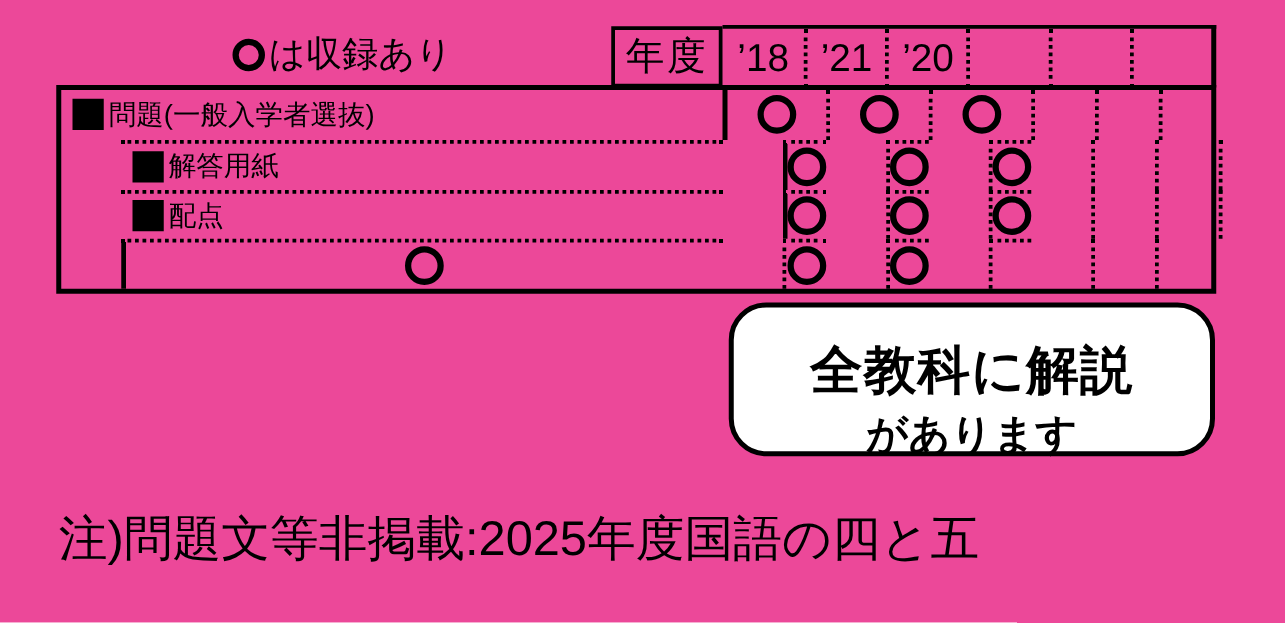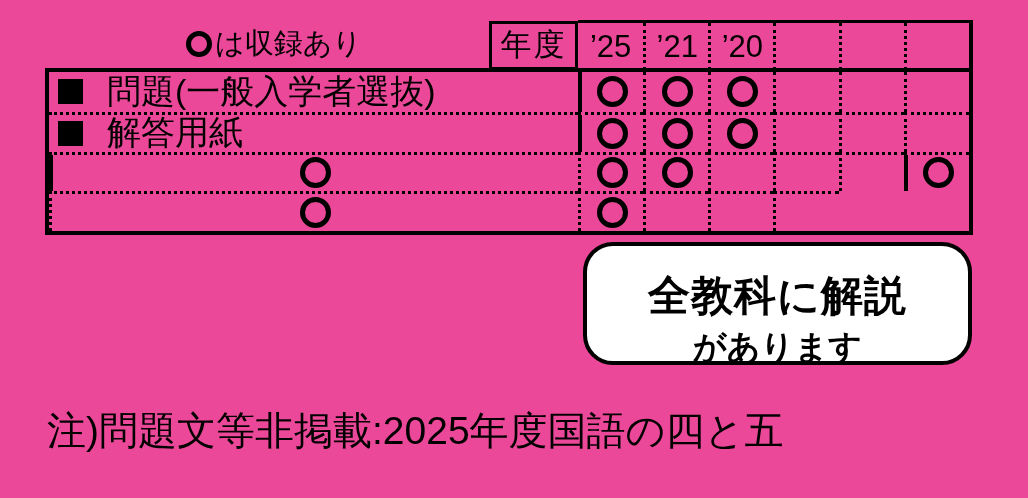--- a/index.html
+++ b/index.html
@@ -40,22 +40,22 @@
   .ycell:first-child { border-left:none; }
 
   
   .body-table {
     position:absolute; left:45px; top:68px; width:928px; height:167px;
     box-sizing:border-box; border:4px solid #000;
     display:grid; grid-template-columns:529px repeat(6,1fr);
     grid-template-rows:repeat(4,1fr);
   }
   .cell { box-sizing:border-box; display:flex; align-items:center; }
-  .cell.top-dot { border-top:3px dotted #000; }
-  .cell.lbl { padding-left:9px; gap:24px; font-size:34px; white-space:nowrap; overflow:hidden; }
+  .cell.top-dot { border-top:3px dotted #000;margin-left:48px; }
+  .cell.lbl { padding-left:9px; gap:4px; font-size:22px; white-space:nowrap; overflow:hidden; }
   .sq { width:25px; height:25px; background:#000; flex:0 0 auto; }
   .cell.yr { justify-content:center; border-left:3px dotted #000; }
   .cell.yr.solid { border-left:4px solid #000; }
   .circle { width:21px; height:21px; border:5px solid #000; border-radius:50%; }
 
   
   .callout {
     position:absolute; left:583px; top:242px; width:389px; height:123px;
     box-sizing:border-box; border:4px solid #000; border-radius:30px;
     text-align:center; background:#fff;
@@ -74,21 +74,21 @@
   <div class="legend">
     <span class="ring"></span>
     <span>は収録あり</span>
   </div>
 
   <div class="nendo-box">
     <span>年度</span>
   </div>
 
   <div class="years-header">
-    <div class="ycell">’25</div>
+    <div class="ycell">’18</div>
     <div class="ycell">’21</div>
     <div class="ycell">’20</div>
     <div class="ycell"></div>
     <div class="ycell"></div>
     <div class="ycell"></div>
   </div>
 
   <div class="body-table">
 
     <div class="cell lbl">
@@ -118,20 +118,24 @@
     <div class="cell yr top-dot">
         <div class="circle"></div>
       </div>
     <div class="cell yr top-dot">
         <div class="circle"></div>
       </div>
     <div class="cell yr top-dot"></div>
     <div class="cell yr top-dot"></div>
     <div class="cell yr top-dot"></div>
 
+    <div class="cell lbl top-dot">
+      <span class="sq"></span>
+      <span>配点</span>
+    </div>
     <div class="cell yr solid top-dot">
         <div class="circle"></div>
       </div>
     <div class="cell yr top-dot">
         <div class="circle"></div>
       </div>
     <div class="cell yr top-dot">
         <div class="circle"></div>
       </div>
     <div class="cell yr top-dot"></div>

